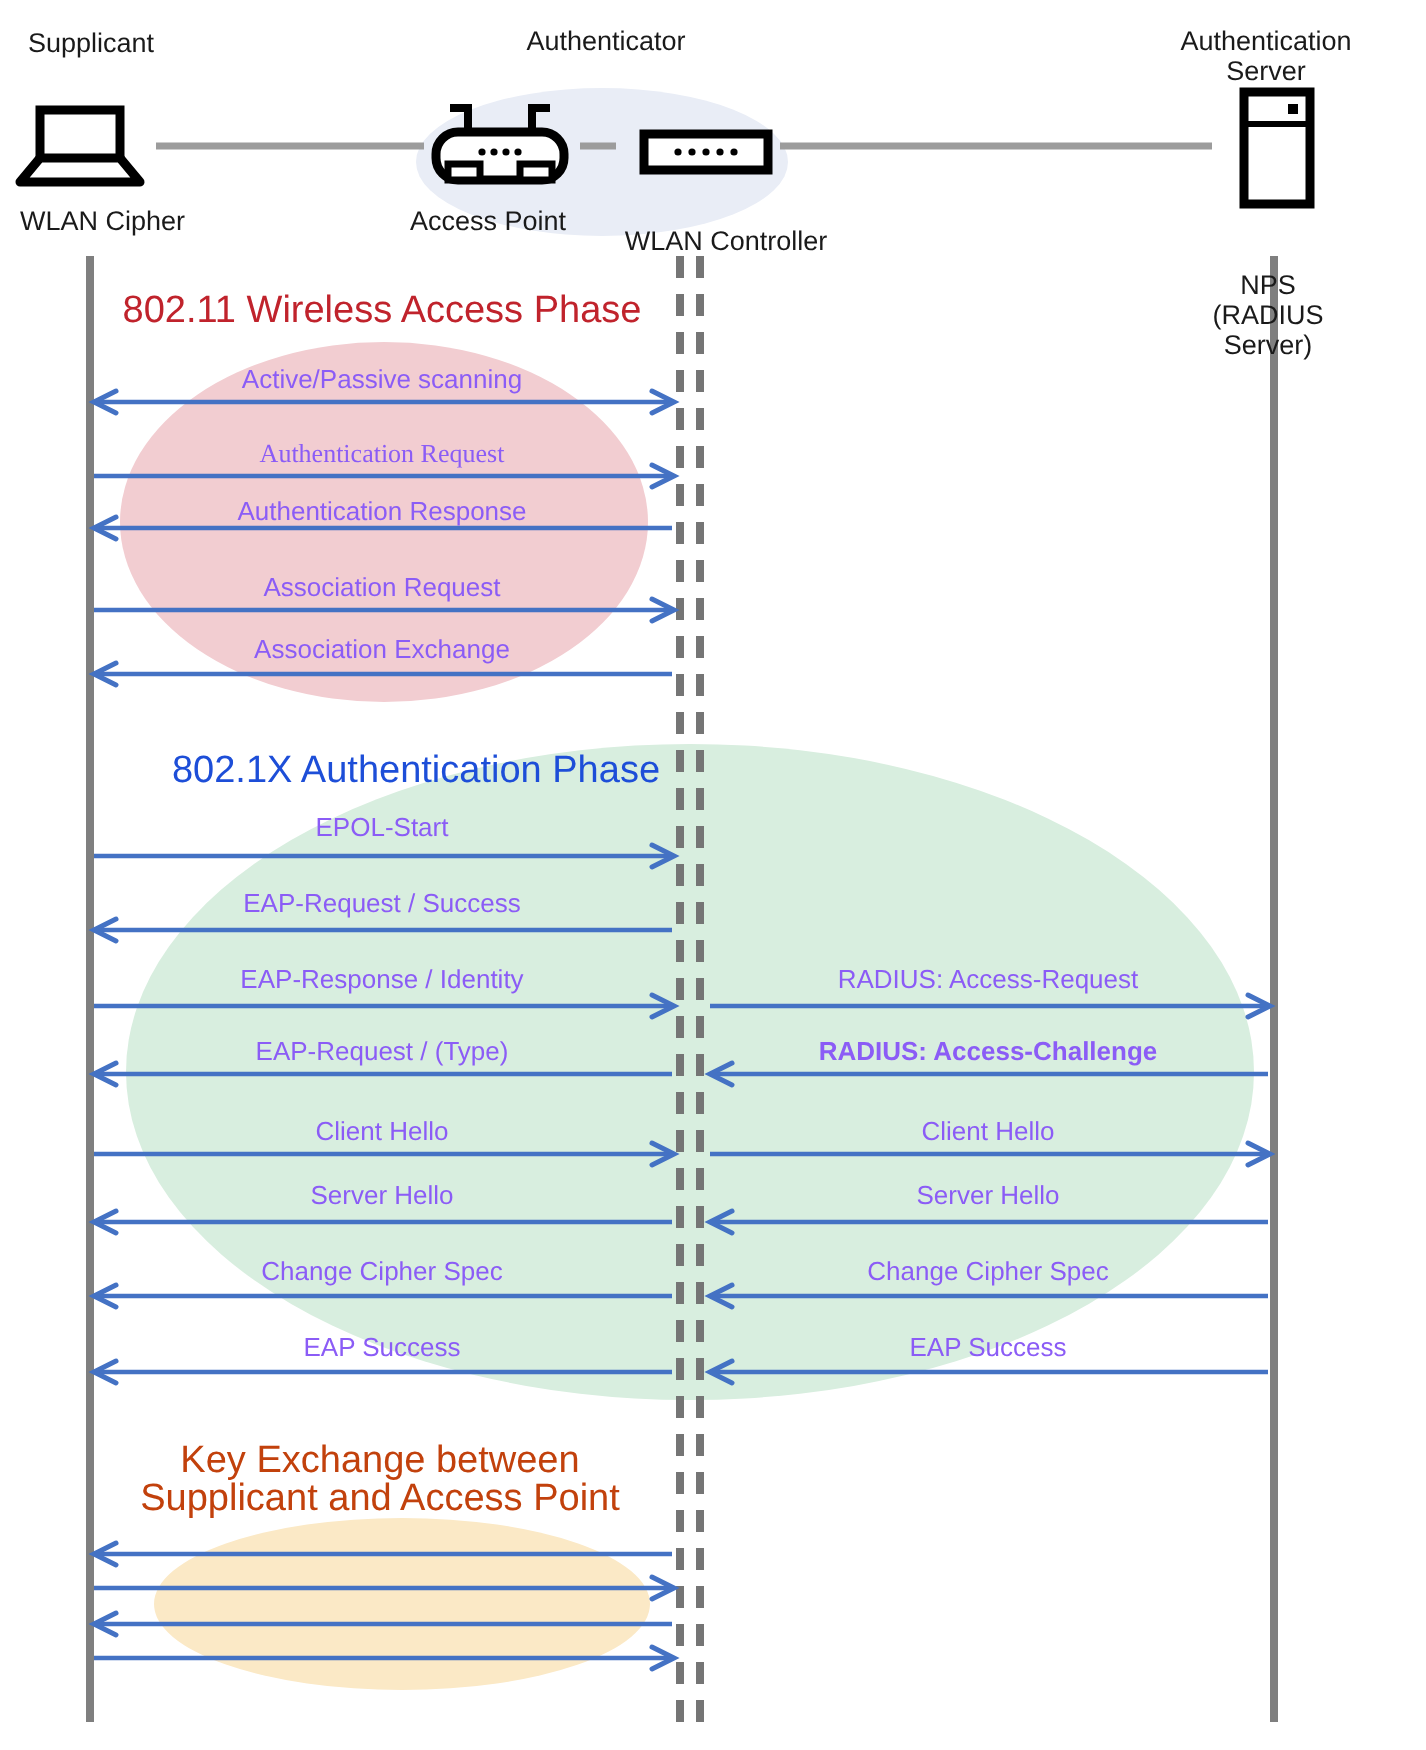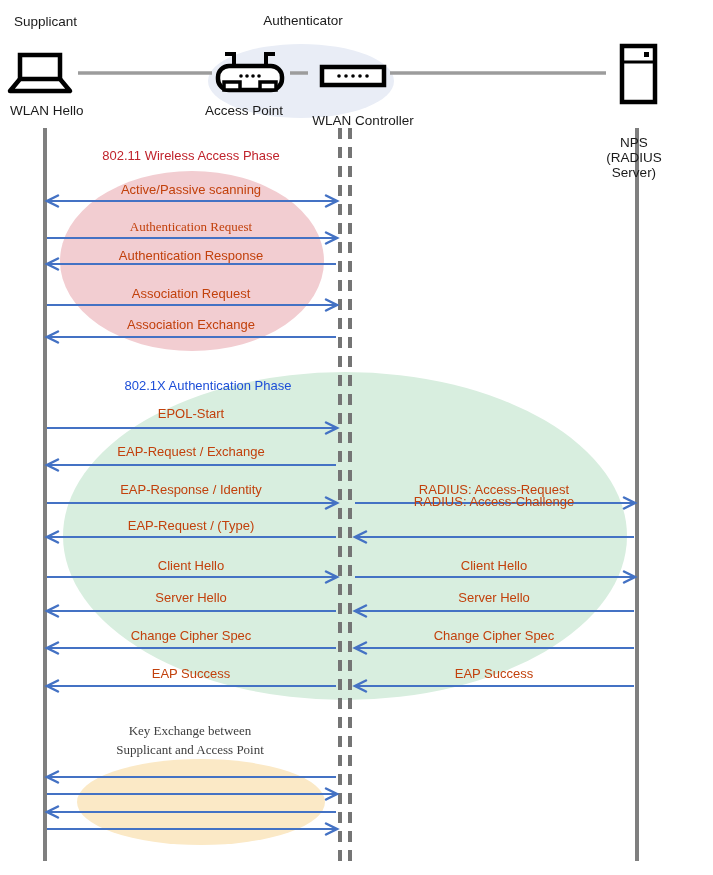--- a/index.html
+++ b/index.html
@@ -11,23 +11,23 @@
   #halo-ellipse{left:208px;top:44px;width:186px;height:74px;}
   #phase1-ellipse{left:60px;top:171px;width:264px;height:180px;}
   #phase2-ellipse{left:63px;top:372px;width:564px;height:328px;}
   #phase3-ellipse{left:77px;top:759px;width:248px;height:86px;}
   svg.overlay{position:absolute;left:0;top:0;z-index:2;}
   .icon{position:absolute;z-index:3;}
   .txt{position:absolute;z-index:4;white-space:pre-line;color:#1a1a1a;}
   .role{font-size:13.5px;}
   .dev{font-size:13.5px;}
   .center{transform:translateX(-50%);text-align:center;}
-  .phase-title{position:absolute;z-index:4;font-size:13px;text-align:center;
+  .phase-title{position:absolute;z-index:4;font-size:19px;text-align:center;
     transform:translateX(-50%);white-space:pre-line;line-height:19px;}
-  .msg-label{position:absolute;z-index:4;font-size:13px;color:#c2410c;
+  .msg-label{position:absolute;z-index:4;font-size:13px;color:#8b5cf6;
     transform:translateX(-50%);text-align:right;white-space:nowrap;}
 </style>
 </head>
 <body>
 
 <div class="stage">
 
   <div class="ellipse" id="halo-ellipse" style="background: rgb(233, 237, 246);"></div>
   <div class="ellipse" id="phase1-ellipse" style="background: rgb(242, 205, 209);"></div>
   <div class="ellipse" id="phase2-ellipse" style="background: rgb(216, 238, 223);"></div>
@@ -117,42 +117,43 @@
   </svg>
 
   <svg class="icon" style="left:618px;top:42px;" width="44" height="66">
     <rect x="4" y="4" width="33" height="56" fill="#fff" stroke="#000" stroke-width="4.5"></rect>
     <line x1="5" y1="20" x2="36" y2="20" stroke="#000" stroke-width="3"></line>
     <rect x="26" y="10" width="5" height="5" fill="#000"></rect>
   </svg>
 
   <div class="txt role" style="left:14px;top:14px;">Supplicant</div>
   <div class="txt role center" style="left:303px;top:13px;">Authenticator</div>
+  <div class="txt role center" style="left:633px;top:13px;">Authentication Server</div>
 
-  <div class="txt dev" style="left:10px;top:103px;">WLAN Hello</div>
+  <div class="txt dev" style="left:10px;top:103px;">WLAN Cipher</div>
   <div class="txt dev center" style="left:244px;top:103px;">Access Point</div>
   <div class="txt dev center" style="left:363px;top:113px;">WLAN Controller</div>
   <div class="txt dev center" style="left:634px;top:103px;margin-top:32px;">NPS (RADIUS Server)</div>
 
   <div class="phase-title" style="left: 191px; top: 146px; color: rgb(192, 35, 44);">802.11 Wireless Access Phase</div>
   <div class="phase-title" style="left: 208px; top: 376px; color: #1d4ed8;">802.1X Authentication Phase</div>
-  <div class="phase-title" style="left: 190px; top: 721px; color: #404040; font-family: Liberation Serif, serif;">Key Exchange between
+  <div class="phase-title" style="left: 190px; top: 721px; color: #c2410c;">Key Exchange between
 Supplicant and Access Point</div>
 
 <div class="msg-label" style="left: 191px; top: 182px;">Active/Passive scanning</div>
     <div class="msg-label" style="left: 191px; top: 219px; font-family: Liberation Serif, serif;">Authentication Request</div>
     <div class="msg-label" style="left: 191px; top: 248px;">Authentication Response</div>
     <div class="msg-label" style="left: 191px; top: 286px;">Association Request</div>
     <div class="msg-label" style="left: 191px; top: 317px;">Association Exchange</div>
     <div class="msg-label" style="left: 191px; top: 406px;">EPOL-Start</div>
-    <div class="msg-label" style="left: 191px; top: 444px;">EAP-Request / Exchange</div>
+    <div class="msg-label" style="left: 191px; top: 444px;">EAP-Request / Success</div>
     <div class="msg-label" style="left: 191px; top: 482px;">EAP-Response / Identity</div>
     <div class="msg-label" style="left: 494px; top: 482px;">RADIUS: Access-Request</div>
     <div class="msg-label" style="left: 191px; top: 518px;">EAP-Request / (Type)</div>
-    <div class="msg-label" style="left: 494px; top: 494px;">RADIUS: Access-Challenge</div>
+    <div class="msg-label" style="left: 494px; top: 518px; font-weight: bold;">RADIUS: Access-Challenge</div>
     <div class="msg-label" style="left: 191px; top: 558px;">Client Hello</div>
     <div class="msg-label" style="left: 494px; top: 558px;">Client Hello</div>
     <div class="msg-label" style="left: 191px; top: 590px;">Server Hello</div>
     <div class="msg-label" style="left: 494px; top: 590px;">Server Hello</div>
     <div class="msg-label" style="left: 191px; top: 628px;">Change Cipher Spec</div>
     <div class="msg-label" style="left: 494px; top: 628px;">Change Cipher Spec</div>
     <div class="msg-label" style="left: 191px; top: 666px;">EAP Success</div>
     <div class="msg-label" style="left: 494px; top: 666px;">EAP Success</div>
   </div>
 

